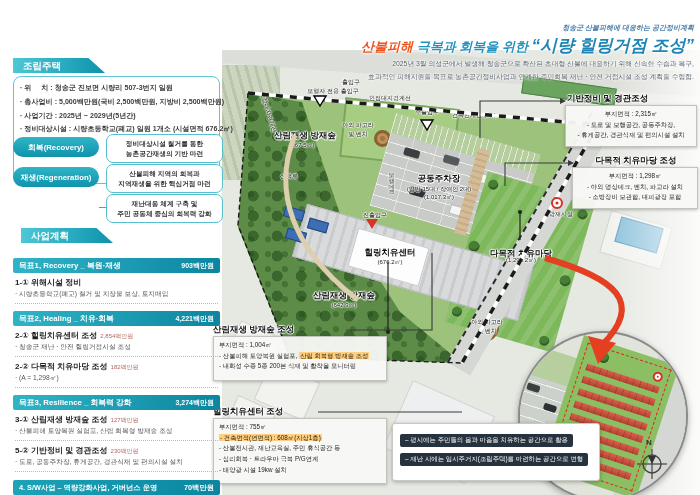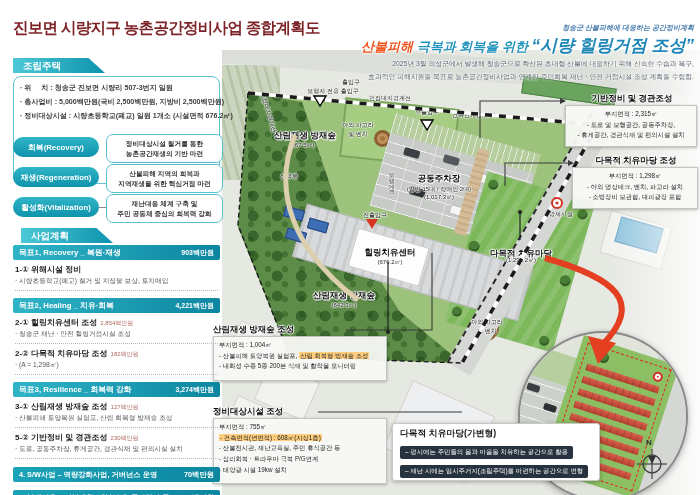--- a/index.html
+++ b/index.html
@@ -227,93 +227,91 @@
   <div class="abs msm" style="left:390px;top:258px;">(676.2㎡)</div>
   <div class="abs mlabel" style="left:344px;top:290px;">산림재생 방재숲</div>
   <div class="abs msm" style="left:344px;top:301px;">(642.3㎡)</div>
   <div class="abs mlabel" style="left:521px;top:248px;">다목적 치유마당</div>
   <div class="abs msm" style="left:521px;top:256px;">(1,298.2㎡)</div>
   <div class="abs msm" style="left:561px;top:210px;">방재시설</div>
   <div class="abs msm pre" style="left:487px;top:318px;">야외 파고라
 및 벤치</div>
   <div class="abs compass-n">N</div>
 
-  <div class="abs co-title" style="left:567px;top:93px;width:130px;text-align:center;">기반정비 및 경관조성</div>
+  <div class="abs co-title" style="left:567px;top:93px;width:130px;text-align:left;">기반정비 및 경관조성</div>
   <div class="abs co-box co-center" style="left:565px;top:105px;width:132px;height:42px;">
     <div class="ln">부지면적 : 2,315㎡</div>
     <div class="ln">- 도로 및 보행공간, 공동주차장,</div>
     <div class="ln">- 휴게공간, 경관식재 및 편의시설 설치</div>
   </div>
 
   <div class="abs co-title" style="left:574px;top:155px;width:124px;text-align:center;">다목적 치유마당 조성</div>
   <div class="abs co-box co-center" style="left:572px;top:167px;width:126px;height:42px;">
     <div class="ln">부지면적 : 1,298㎡</div>
     <div class="ln">- 야외 명상데크, 벤치, 파고라 설치</div>
     <div class="ln">- 소방장비 보관함, 대피광장 포함</div>
   </div>
 
   <div class="abs co-title" style="left:213px;top:324px;">산림재생 방재숲 조성</div>
   <div class="abs co-box" style="left:213px;top:336px;width:174px;height:45px;">
     <div class="ln">부지면적 : 1,004㎡</div>
     <div class="ln"><span>- 산불피해 토양복원 실험포, </span><span class="hl">산림 회복형 방재숲 조성</span></div>
     <div class="ln">- 내화성 수종 5종 200본 식재 및 활착을 모니터링</div>
   </div>
 
-  <div class="abs co-title" style="left:213px;top:406px;">정비대상시설 조성</div>
+  <div class="abs co-title" style="left:213px;top:406px;">힐링치유센터 조성</div>
   <div class="abs co-box" style="left:213px;top:418px;width:174px;height:66px;">
     <div class="ln">부지면적 : 755㎡</div>
     <div class="ln"><span class="hl">- 건축면적(연면적) : 608㎡(지상1층)</span></div>
     <div class="ln">- 산불전시관, 재난교육실, 주민 휴식공간 등</div>
     <div class="ln">- 심리회복 · 트라우마 극복 P/G연계</div>
     <div class="ln">- 태양광 시설 19kw 설치</div>
   </div>
 
   <div class="abs varbox">
-    <div class="vtitle">다목적 치유마당(가변형)</div>
     <div><span class="vpill">– 평시에는 주민들의 몸과 마음을 치유하는 공간으로 활용</span></div>
     <div><span class="vpill">– 재난 시에는 임시주거지(조립주택)를 마련하는 공간으로 변형</span></div>
   </div>
 
-  <div class="abs page-title">진보면 시량지구 농촌공간정비사업 종합계획도</div>
   <div class="abs headline">
     <div class="kicker">청송군 산불피해에 대응하는 공간정비계획</div>
     <div class="hl-main"><span class="hl-em">산불피해</span><span class="hl-mid"> 극복과 회복을 위한 </span><span class="hl-strong">“시량 힐링거점 조성”</span></div>
     <div class="hl-desc">2025년 3월 의성군에서 발생해 청송군으로 확산된 초대형 산불에 대응하기 위해 신속한 수습과 복구,</div>
     <div class="hl-desc">효과적인 피해지원을 목표로 농촌공간정비사업과 연계한 주민회복 재난 · 안전 거점시설 조성 계획을 수립함.</div>
   </div>
 
   <div class="abs banner" style="left:13px;top:58px;">조립주택</div>
   <div class="abs ovbox">
     <div class="ovline">· 위     치 : 청송군 진보면 시량리 507-3번지 일원</div>
     <div class="ovline">· 총사업비 : 5,000백만원(국비 2,500백만원, 지방비 2,500백만원)</div>
+    <div class="ovline">· 사업기간 : 2025년 ~ 2029년(5년간)</div>
     <div class="ovline">· 정비대상시설 : 시량초등학교(폐교) 일원 1개소 (시설면적 676.2㎡)</div>
   </div>
 
   <div class="abs goal-pill" style="top:137px;">회복(Recovery)</div>
   <div class="abs goal-link" style="left:99px;top:147px;"></div>
   <div class="abs goal-box" style="top:134px;">
     <div>정비대상시설 철거를 통한</div>
     <div>농촌공간재생의 기반 마련</div>
   </div>
   <div class="abs goal-pill" style="top:167px;">재생(Regeneration)</div>
   <div class="abs goal-link" style="left:99px;top:177px;"></div>
   <div class="abs goal-box" style="top:164px;">
     <div>산불피해 지역의 회복과</div>
     <div>지역재생을 위한 핵심거점 마련</div>
   </div>
-  <div class="abs goal-pill" style="top:197px;">활성화(Vitalization)</div>
   <div class="abs goal-link" style="left:99px;top:207px;"></div>
   <div class="abs goal-box" style="top:194px;">
     <div>재난대응 체계 구축 및</div>
     <div>주민 공동체 중심의 회복력 강화</div>
   </div>
 
   <div class="abs banner" style="left:21px;top:228px;">사업계획</div>
   <div class="abs planlist">
-    <div class="goalbar" style="margin-top:0;">
+    <div class="goalbar" style="margin-top:13px;">
       <span>목표1, Recovery _ 복원·재생</span>
         <span class="amt">903백만원</span>
     </div>
     <div class="pitem">
       <div class="pi-title"><span>1-① 위해시설 정비</span><span class="pi-amt"></span></div>
       <div class="pi-desc">· 시량초등학교(폐교) 철거 및 지장물 보상, 토지매입</div>
     </div>
     <div class="goalbar">
       <span>목표2, Healing _ 치유·회복</span>
         <span class="amt">4,221백만원</span>

